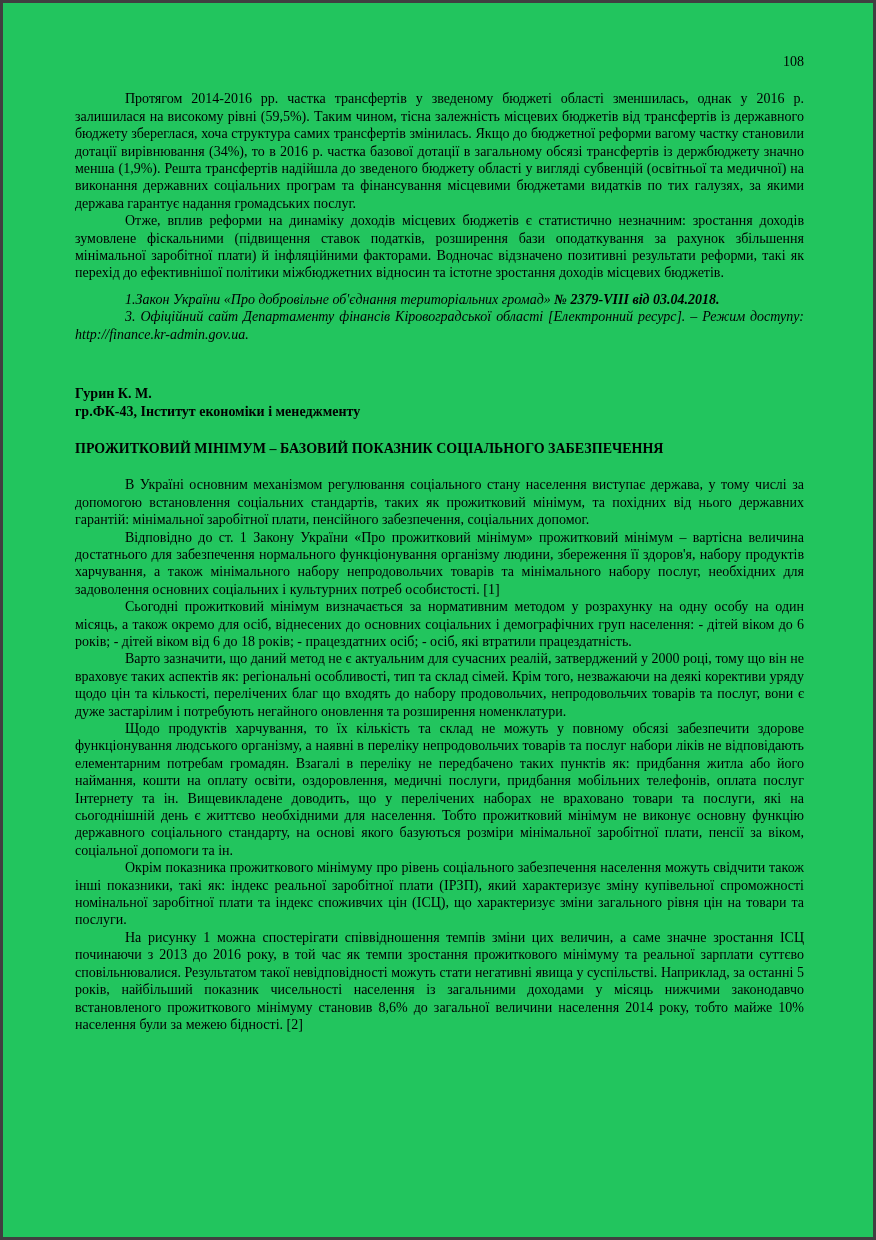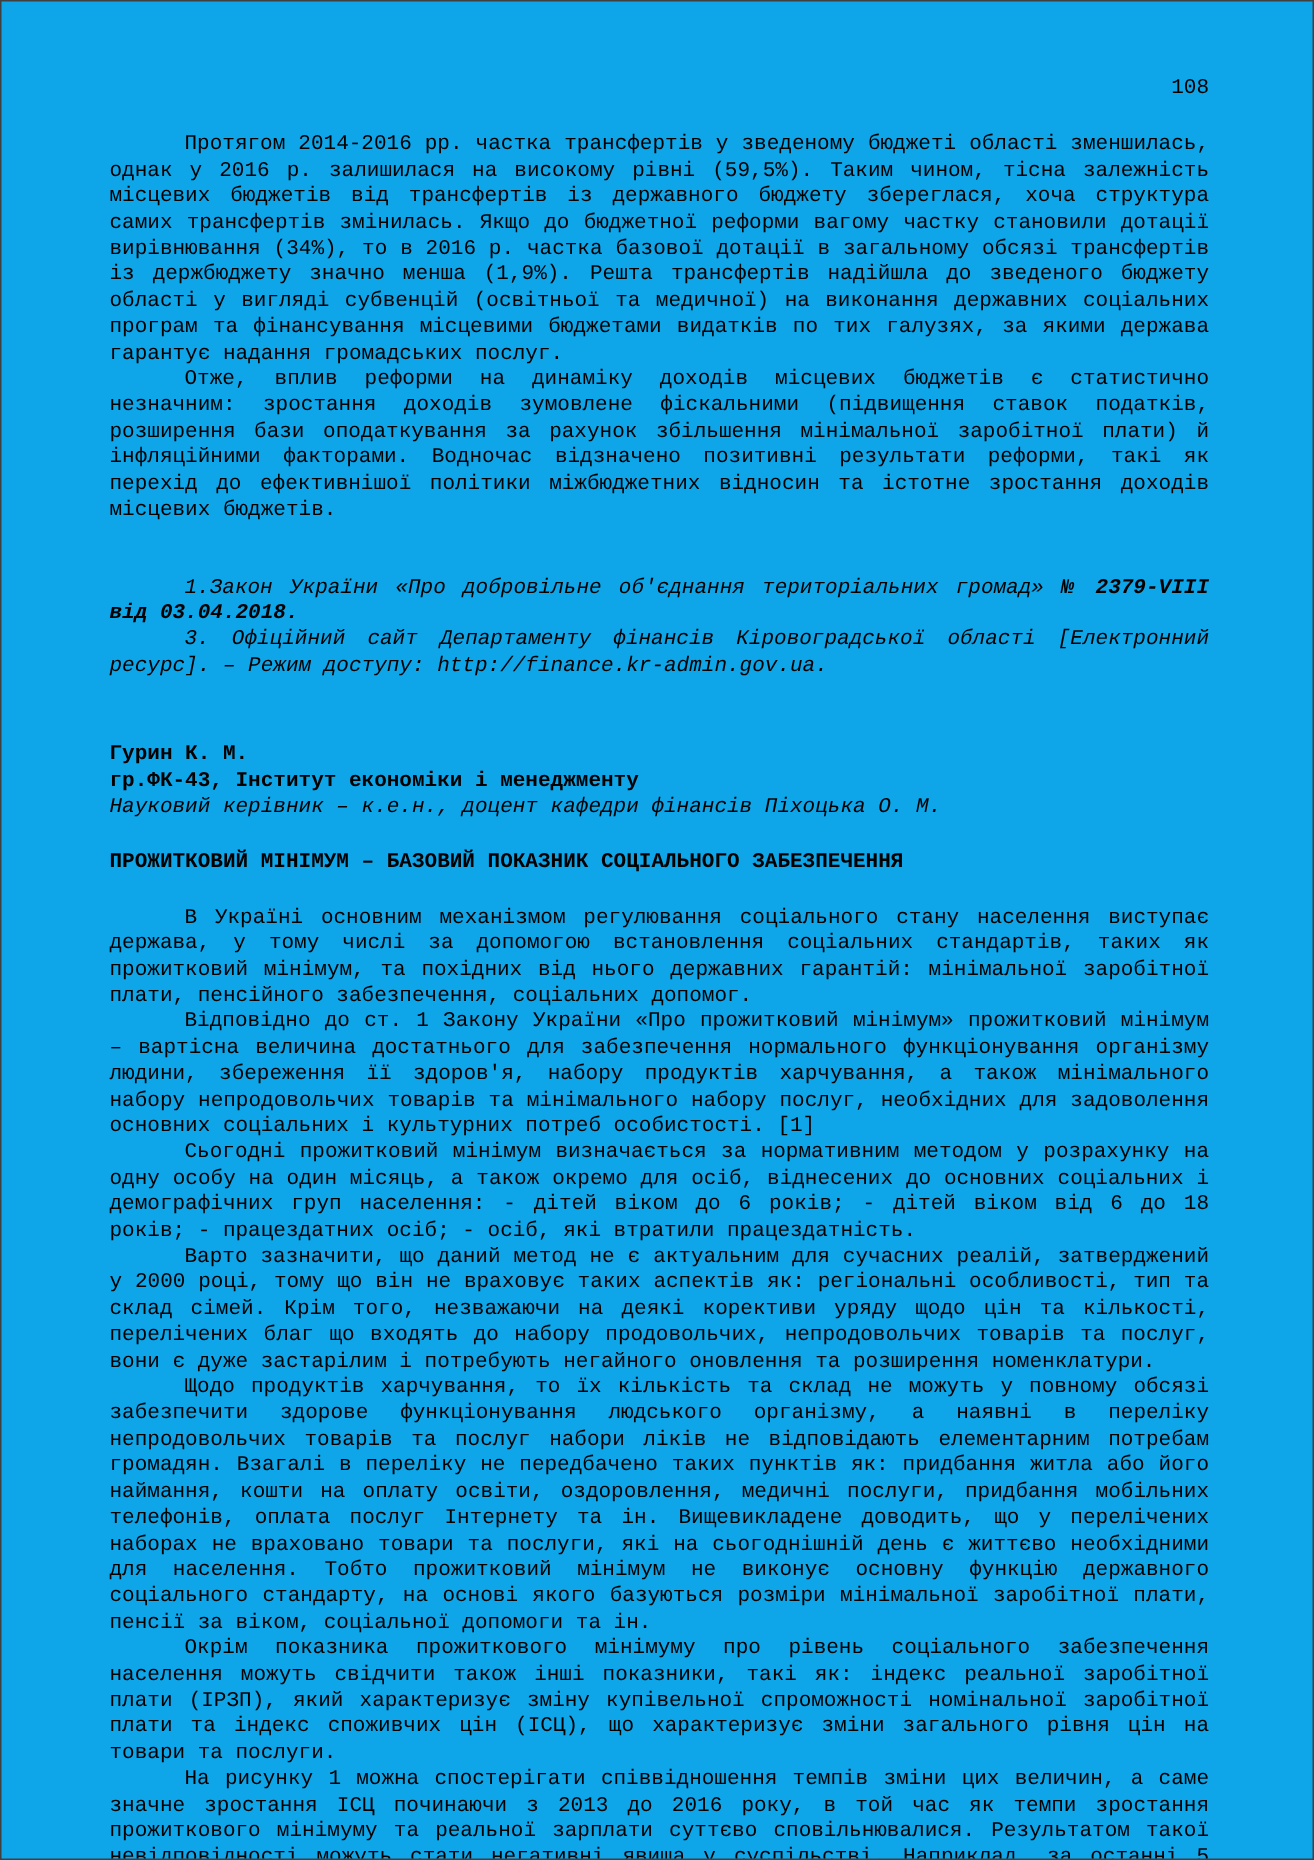--- a/index.html
+++ b/index.html
@@ -5,40 +5,40 @@
   html, body {
     margin: 0;
     padding: 0;
     background: #ffffff;
   }
   .page {
     position: relative;
     width: 876px;
     height: 1240px;
     box-sizing: border-box;
-    background: #0ea5e9;
-    border: 1px solid #404040;
+    background: #22c55e;
+    border: 3px solid #404040;
     padding: 50px 69px 0 72px;
-    font-family: Liberation Mono, monospace;
+    font-family: Liberation Serif, serif;
     font-size: 14px;
     line-height: 17.4px;
     color: #000000;
     overflow: hidden;
   }
   .page-number {
     text-align: right;
     margin-bottom: 20px;
   }
   p.body-p {
     margin: 0;
     text-align: justify;
     text-indent: 50px;
   }
   .refs {
-    margin-top: 34px;
+    margin-top: 9px;
   }
   .refs p.body-p {
     font-style: italic;
   }
   .ref-bold {
     font-weight: bold;
   }
   .author-block {
     margin-top: 42px;
   }
@@ -67,21 +67,20 @@
   <p class="body-p">Отже, вплив реформи на динаміку доходів місцевих бюджетів є статистично незначним: зростання доходів зумовлене фіскальними (підвищення ставок податків, розширення бази оподаткування за рахунок збільшення мінімальної заробітної плати) й інфляційними факторами. Водночас відзначено позитивні результати реформи, такі як перехід до ефективнішої політики міжбюджетних відносин та істотне зростання доходів місцевих бюджетів.</p>
 
   <div class="refs">
     <p class="body-p"><span>1.Закон України «Про добровільне об'єднання територіальних громад» </span><span class="ref-bold">№ 2379-VIII від 03.04.2018.</span></p>
     <p class="body-p">3. Офіційний сайт Департаменту фінансів Кіровоградської області [Електронний ресурс]. – Режим доступу: http://finance.kr-admin.gov.ua.</p>
   </div>
 
   <div class="author-block">
     <p class="line bold">Гурин К. М.</p>
     <p class="line bold">гр.ФК-43, Інститут економіки і менеджменту</p>
-    <p class="line italic">Науковий керівник – к.е.н., доцент кафедри фінансів Піхоцька О. М.</p>
   </div>
 
   <div class="title">ПРОЖИТКОВИЙ МІНІМУМ – БАЗОВИЙ ПОКАЗНИК СОЦІАЛЬНОГО ЗАБЕЗПЕЧЕННЯ</div>
 
   <p class="body-p">В Україні основним механізмом регулювання соціального стану населення виступає держава, у тому числі за допомогою встановлення соціальних стандартів, таких як прожитковий мінімум, та похідних від нього державних гарантій: мінімальної заробітної плати, пенсійного забезпечення, соціальних допомог.</p>
   <p class="body-p">Відповідно до ст. 1 Закону України «Про прожитковий мінімум» прожитковий мінімум – вартісна величина достатнього для забезпечення нормального функціонування організму людини, збереження її здоров'я, набору продуктів харчування, а також мінімального набору непродовольчих товарів та мінімального набору послуг, необхідних для задоволення основних соціальних і культурних потреб особистості. [1]</p>
   <p class="body-p">Сьогодні прожитковий мінімум визначається за нормативним методом у розрахунку на одну особу на один місяць, а також окремо для осіб, віднесених до основних соціальних і демографічних груп населення: - дітей віком до 6 років; - дітей віком від 6 до 18 років; - працездатних осіб; - осіб, які втратили працездатність.</p>
   <p class="body-p">Варто зазначити, що даний метод не є актуальним для сучасних реалій, затверджений у 2000 році, тому що він не враховує таких аспектів як: регіональні особливості, тип та склад сімей. Крім того, незважаючи на деякі корективи уряду щодо цін та кількості, перелічених благ що входять до набору продовольчих, непродовольчих товарів та послуг, вони є дуже застарілим і потребують негайного оновлення та розширення  номенклатури.</p>
   <p class="body-p">Щодо продуктів харчування, то їх кількість та склад не можуть у повному обсязі забезпечити здорове функціонування людського організму, а наявні в переліку непродовольчих товарів та послуг набори ліків не відповідають елементарним потребам громадян. Взагалі в переліку не передбачено таких пунктів як: придбання житла або його наймання, кошти на оплату освіти, оздоровлення, медичні послуги, придбання мобільних телефонів, оплата послуг Інтернету та ін. Вищевикладене доводить, що у перелічених наборах не враховано товари та послуги, які на сьогоднішній день є життєво необхідними для населення. Тобто прожитковий мінімум не виконує основну функцію державного соціального стандарту, на основі якого базуються розміри мінімальної заробітної плати, пенсії за віком, соціальної допомоги та ін.</p>
   <p class="body-p">Окрім показника прожиткового мінімуму про рівень соціального забезпечення населення можуть свідчити також інші показники, такі як: індекс реальної заробітної плати (ІРЗП), який характеризує зміну купівельної спроможності номінальної заробітної плати та індекс споживчих цін (ІСЦ), що характеризує зміни загального рівня цін на товари та послуги.</p>

